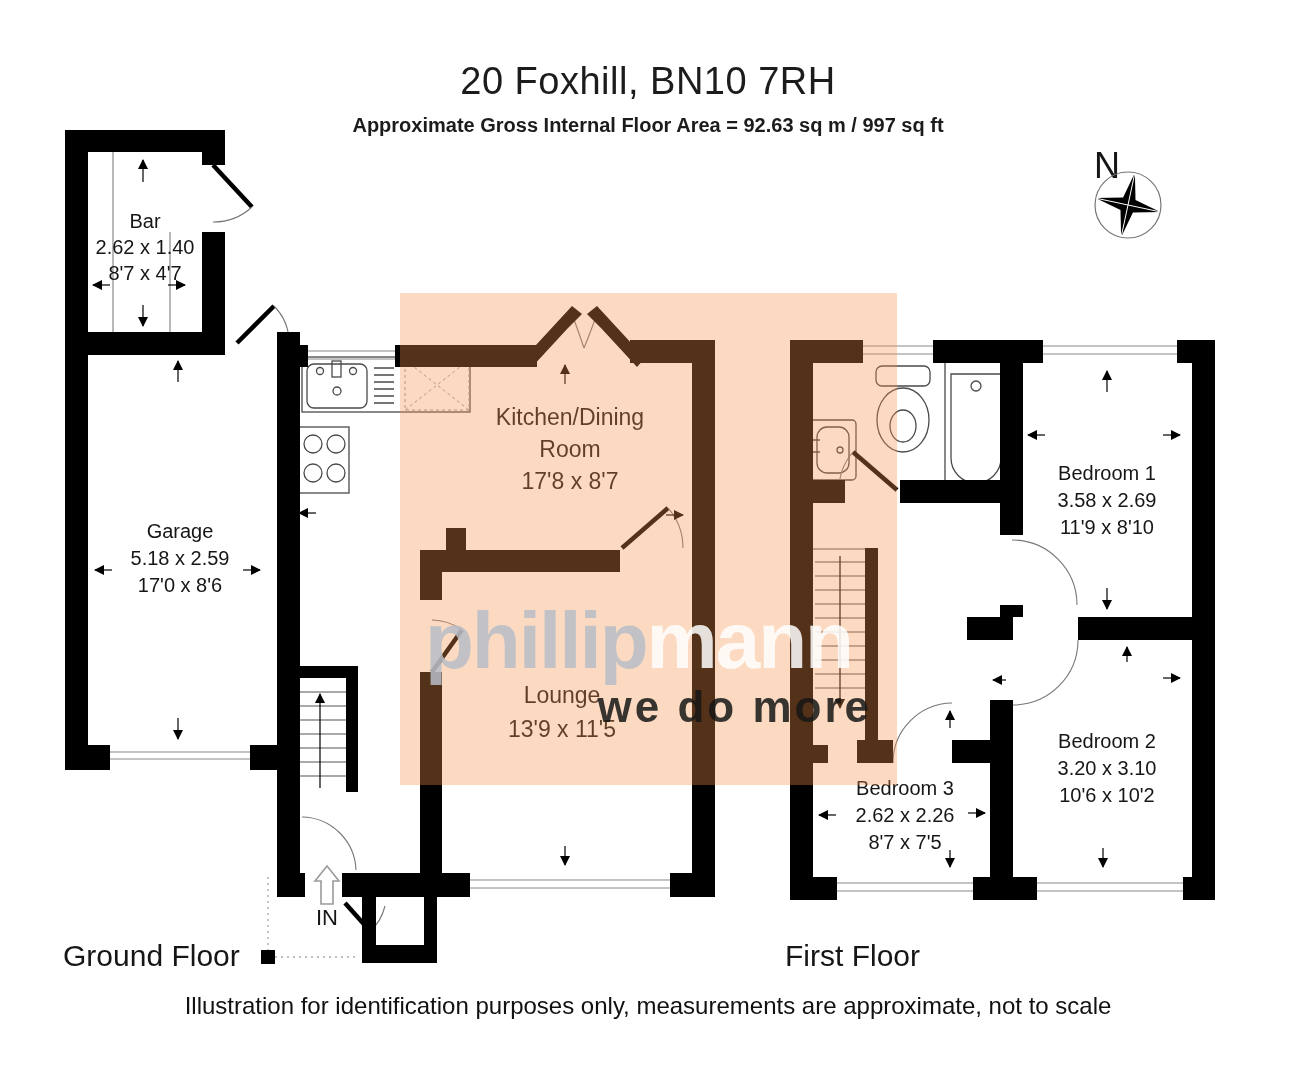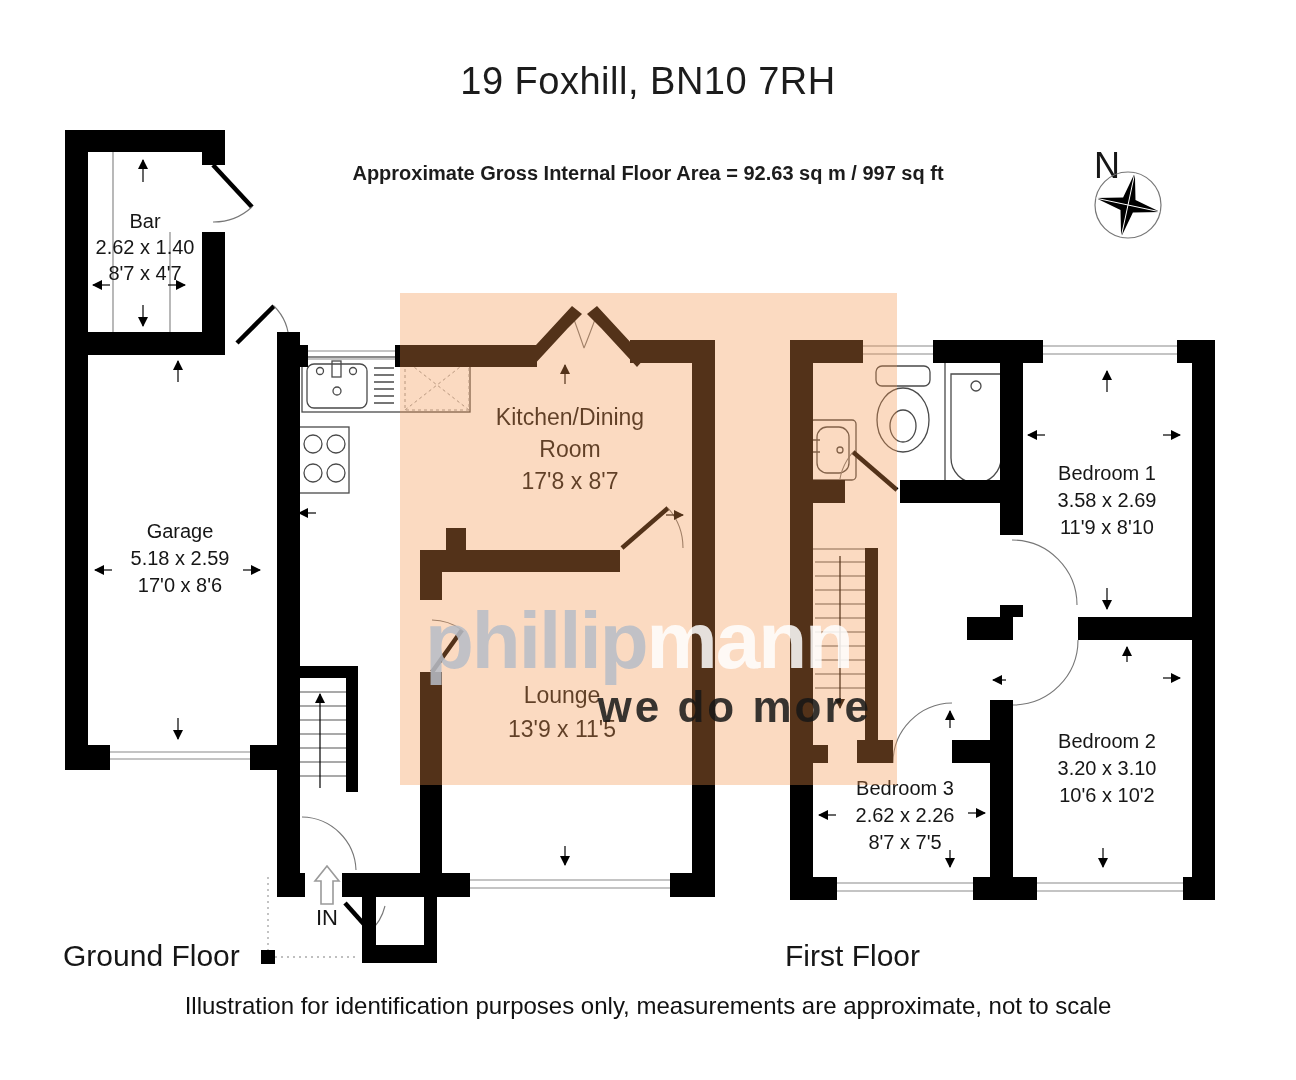--- a/index.html
+++ b/index.html
@@ -1,21 +1,21 @@
 <!DOCTYPE html>
 <html><head>
 <meta charset="utf-8">
 <style>
   html,body{margin:0;padding:0;background:#fff;}
   #page{position:relative;width:1296px;height:1080px;background:#fff;overflow:hidden;
         font-family:"Liberation Sans",sans-serif;}
   #plan-svg{position:absolute;left:0;top:0;}
   .hdr{position:absolute;left:0;width:1296px;text-align:center;color:#1c1c1c;}
   #title{top:60px;font-size:38px;letter-spacing:0.5px;}
-  #subtitle{top:114px;font-size:20px;font-weight:bold;margin-top:48px;}
+  #subtitle{top:114px;font-size:20px;font-weight:bold;}
   #footer{top:992px;font-size:24px;color:#111;}
   svg text{font-family:"Liberation Sans",sans-serif;fill:#161616;}
   .room{font-size:20px;}
   .roombig{font-size:23px;}
   .floorlbl{font-size:30px;}
   .fix{stroke:#4a4a4a;stroke-width:1.3;fill:none;}
   .thin{stroke:#555;stroke-width:1.2;fill:none;}
   .arc{stroke:#777;stroke-width:1.1;fill:none;}
   .leaf{stroke:#000;stroke-width:4.5;fill:none;}
   .dim{stroke:#000;stroke-width:1.2;fill:none;}
@@ -275,17 +275,17 @@
   </g>
 
   <g>
     <text x="1094" y="178" font-size="36">N</text>
     <circle cx="1128" cy="205" r="33" fill="none" stroke="#777" stroke-width="1.2"></circle>
     <path d="M1134.9,172.7 L1135.5,200.1 L1160.3,211.9 L1132.9,212.5 L1121.1,237.3 L1120.5,209.9 L1095.7,198.1 L1123.1,197.5 Z" fill="#000"></path>
     <path d="M1128,205 L1134.9,172.7 M1128,205 L1160.3,211.9 M1128,205 L1121.1,237.3 M1128,205 L1095.7,198.1" stroke="#fff" stroke-width="1"></path>
   </g>
 </svg>
 
-<div class="hdr" id="title">19 Foxhill, BN10 7RH</div>
+<div class="hdr" id="title">20 Foxhill, BN10 7RH</div>
 <div class="hdr" id="subtitle">Approximate Gross Internal Floor Area = 92.63 sq m / 997 sq ft</div>
 <div class="hdr" id="footer">Illustration for identification purposes only, measurements are approximate, not to scale</div>
 
 </div>
 
 </body></html>

